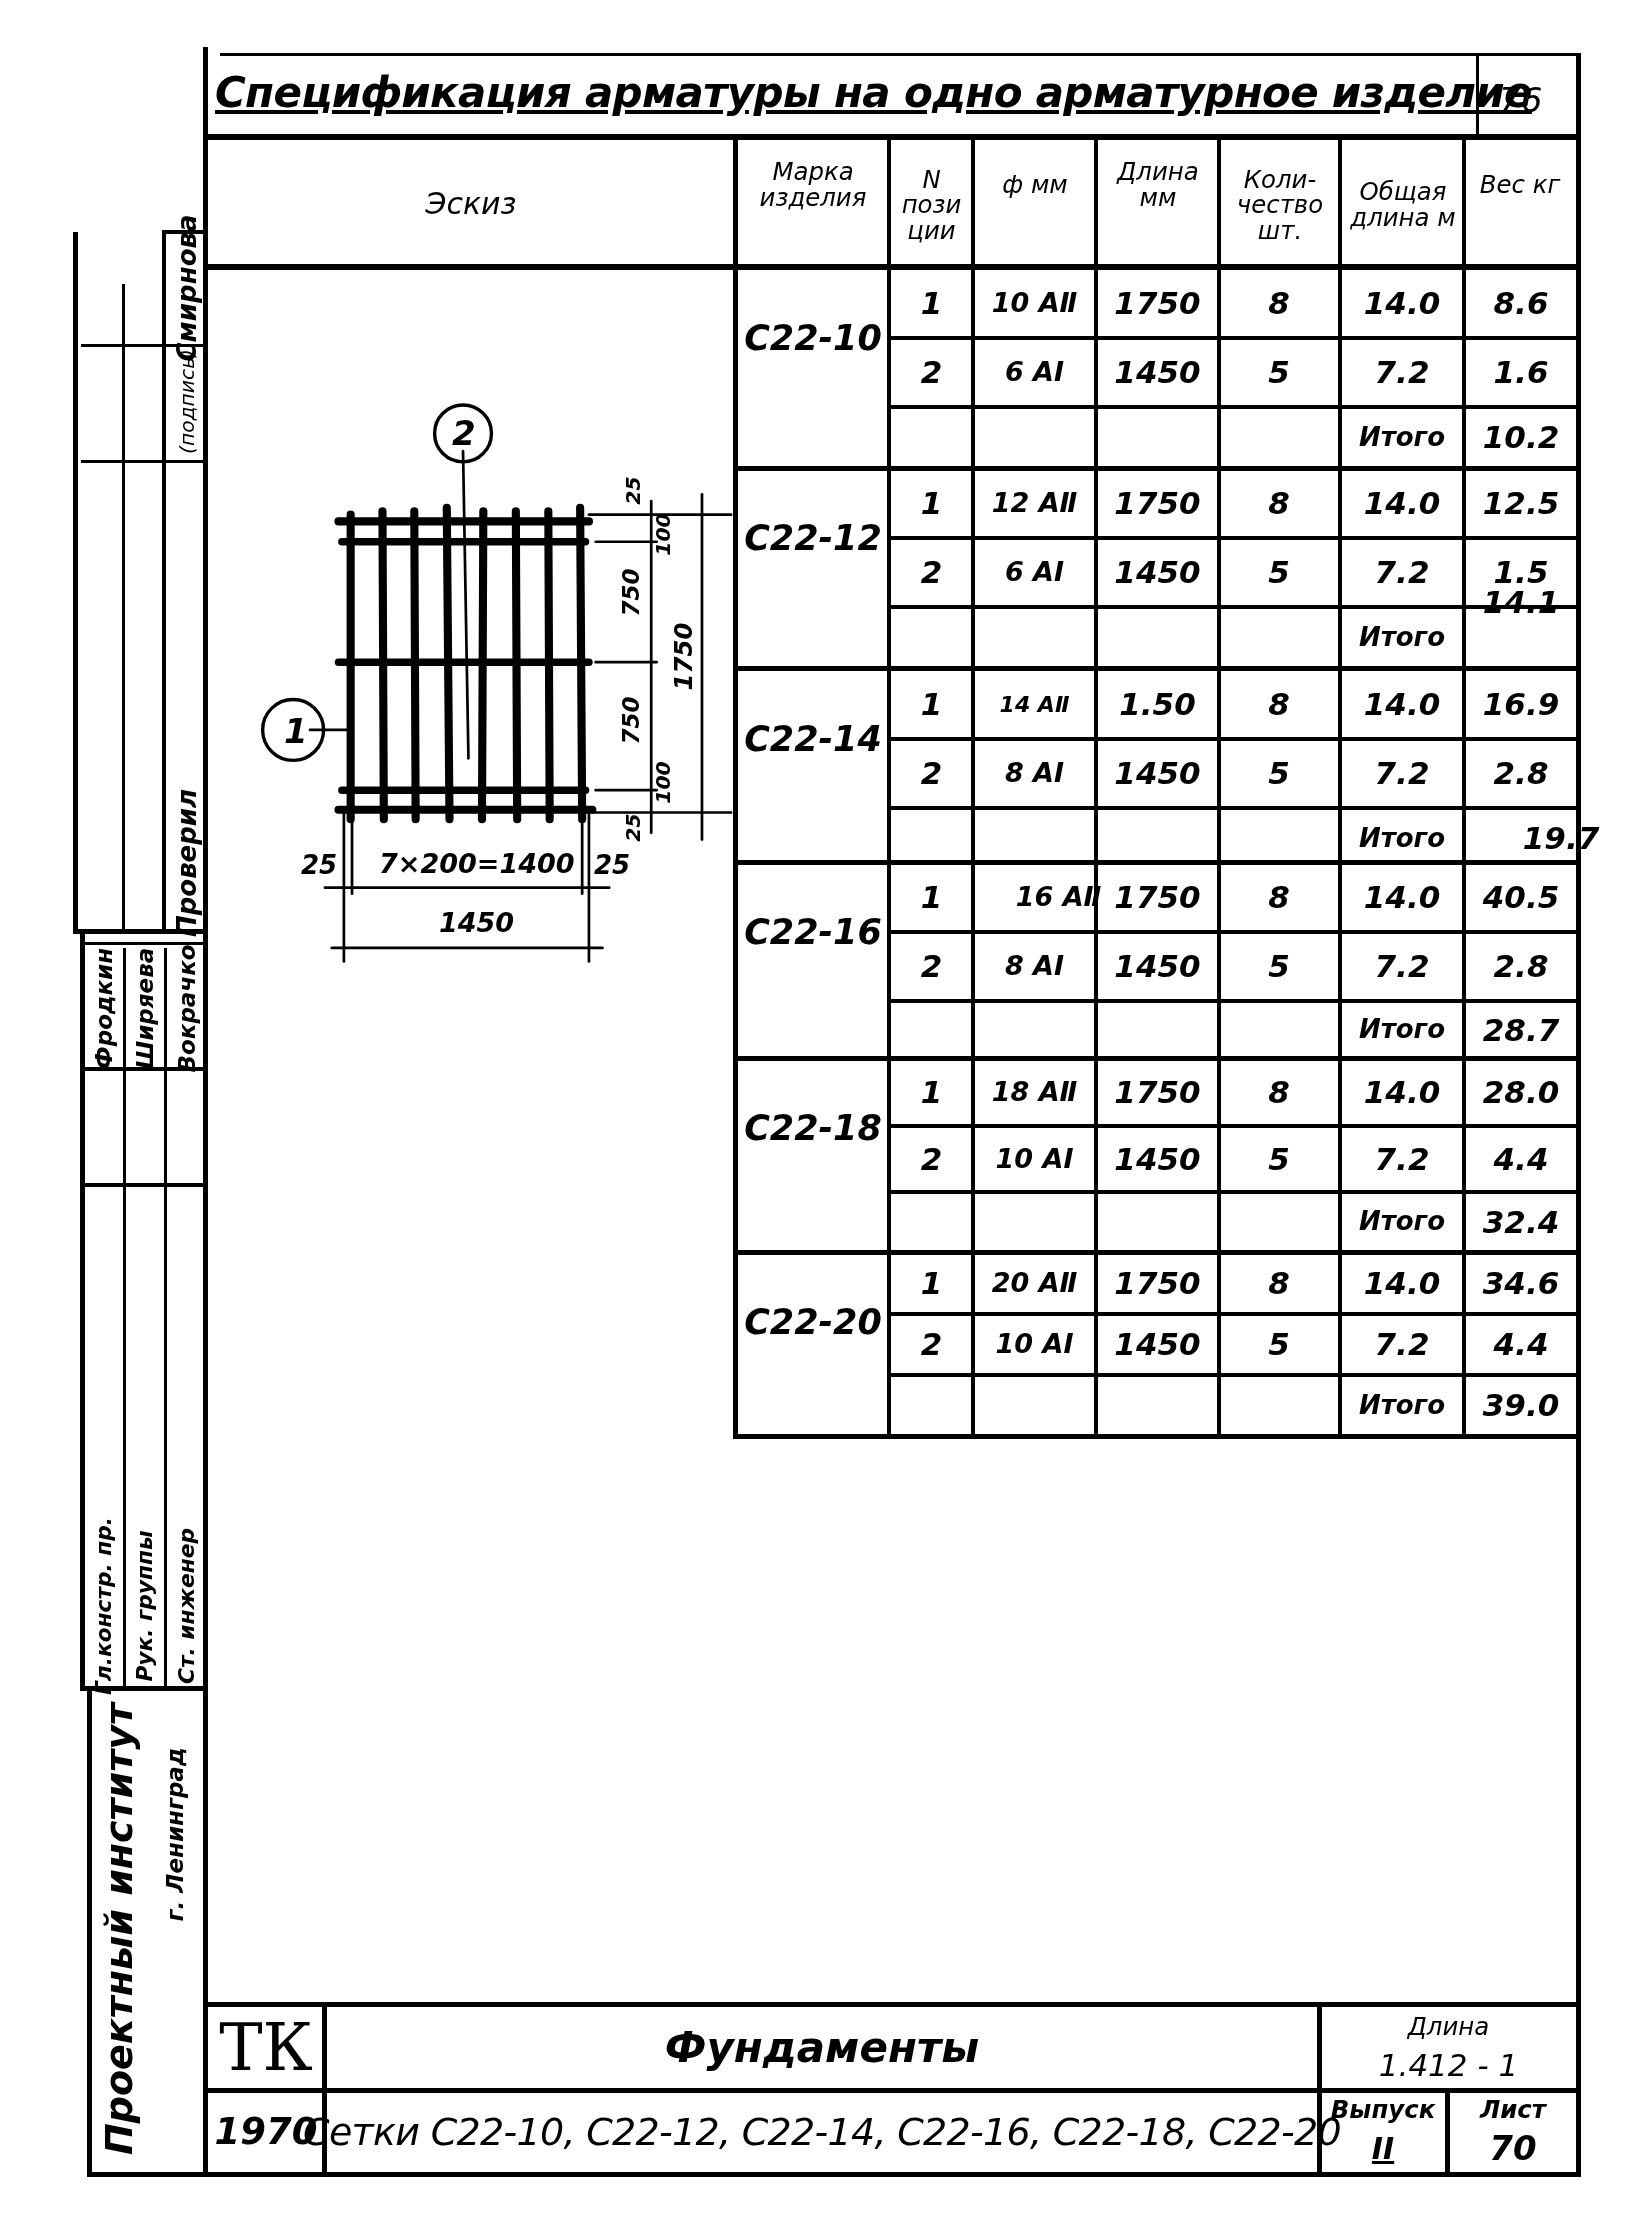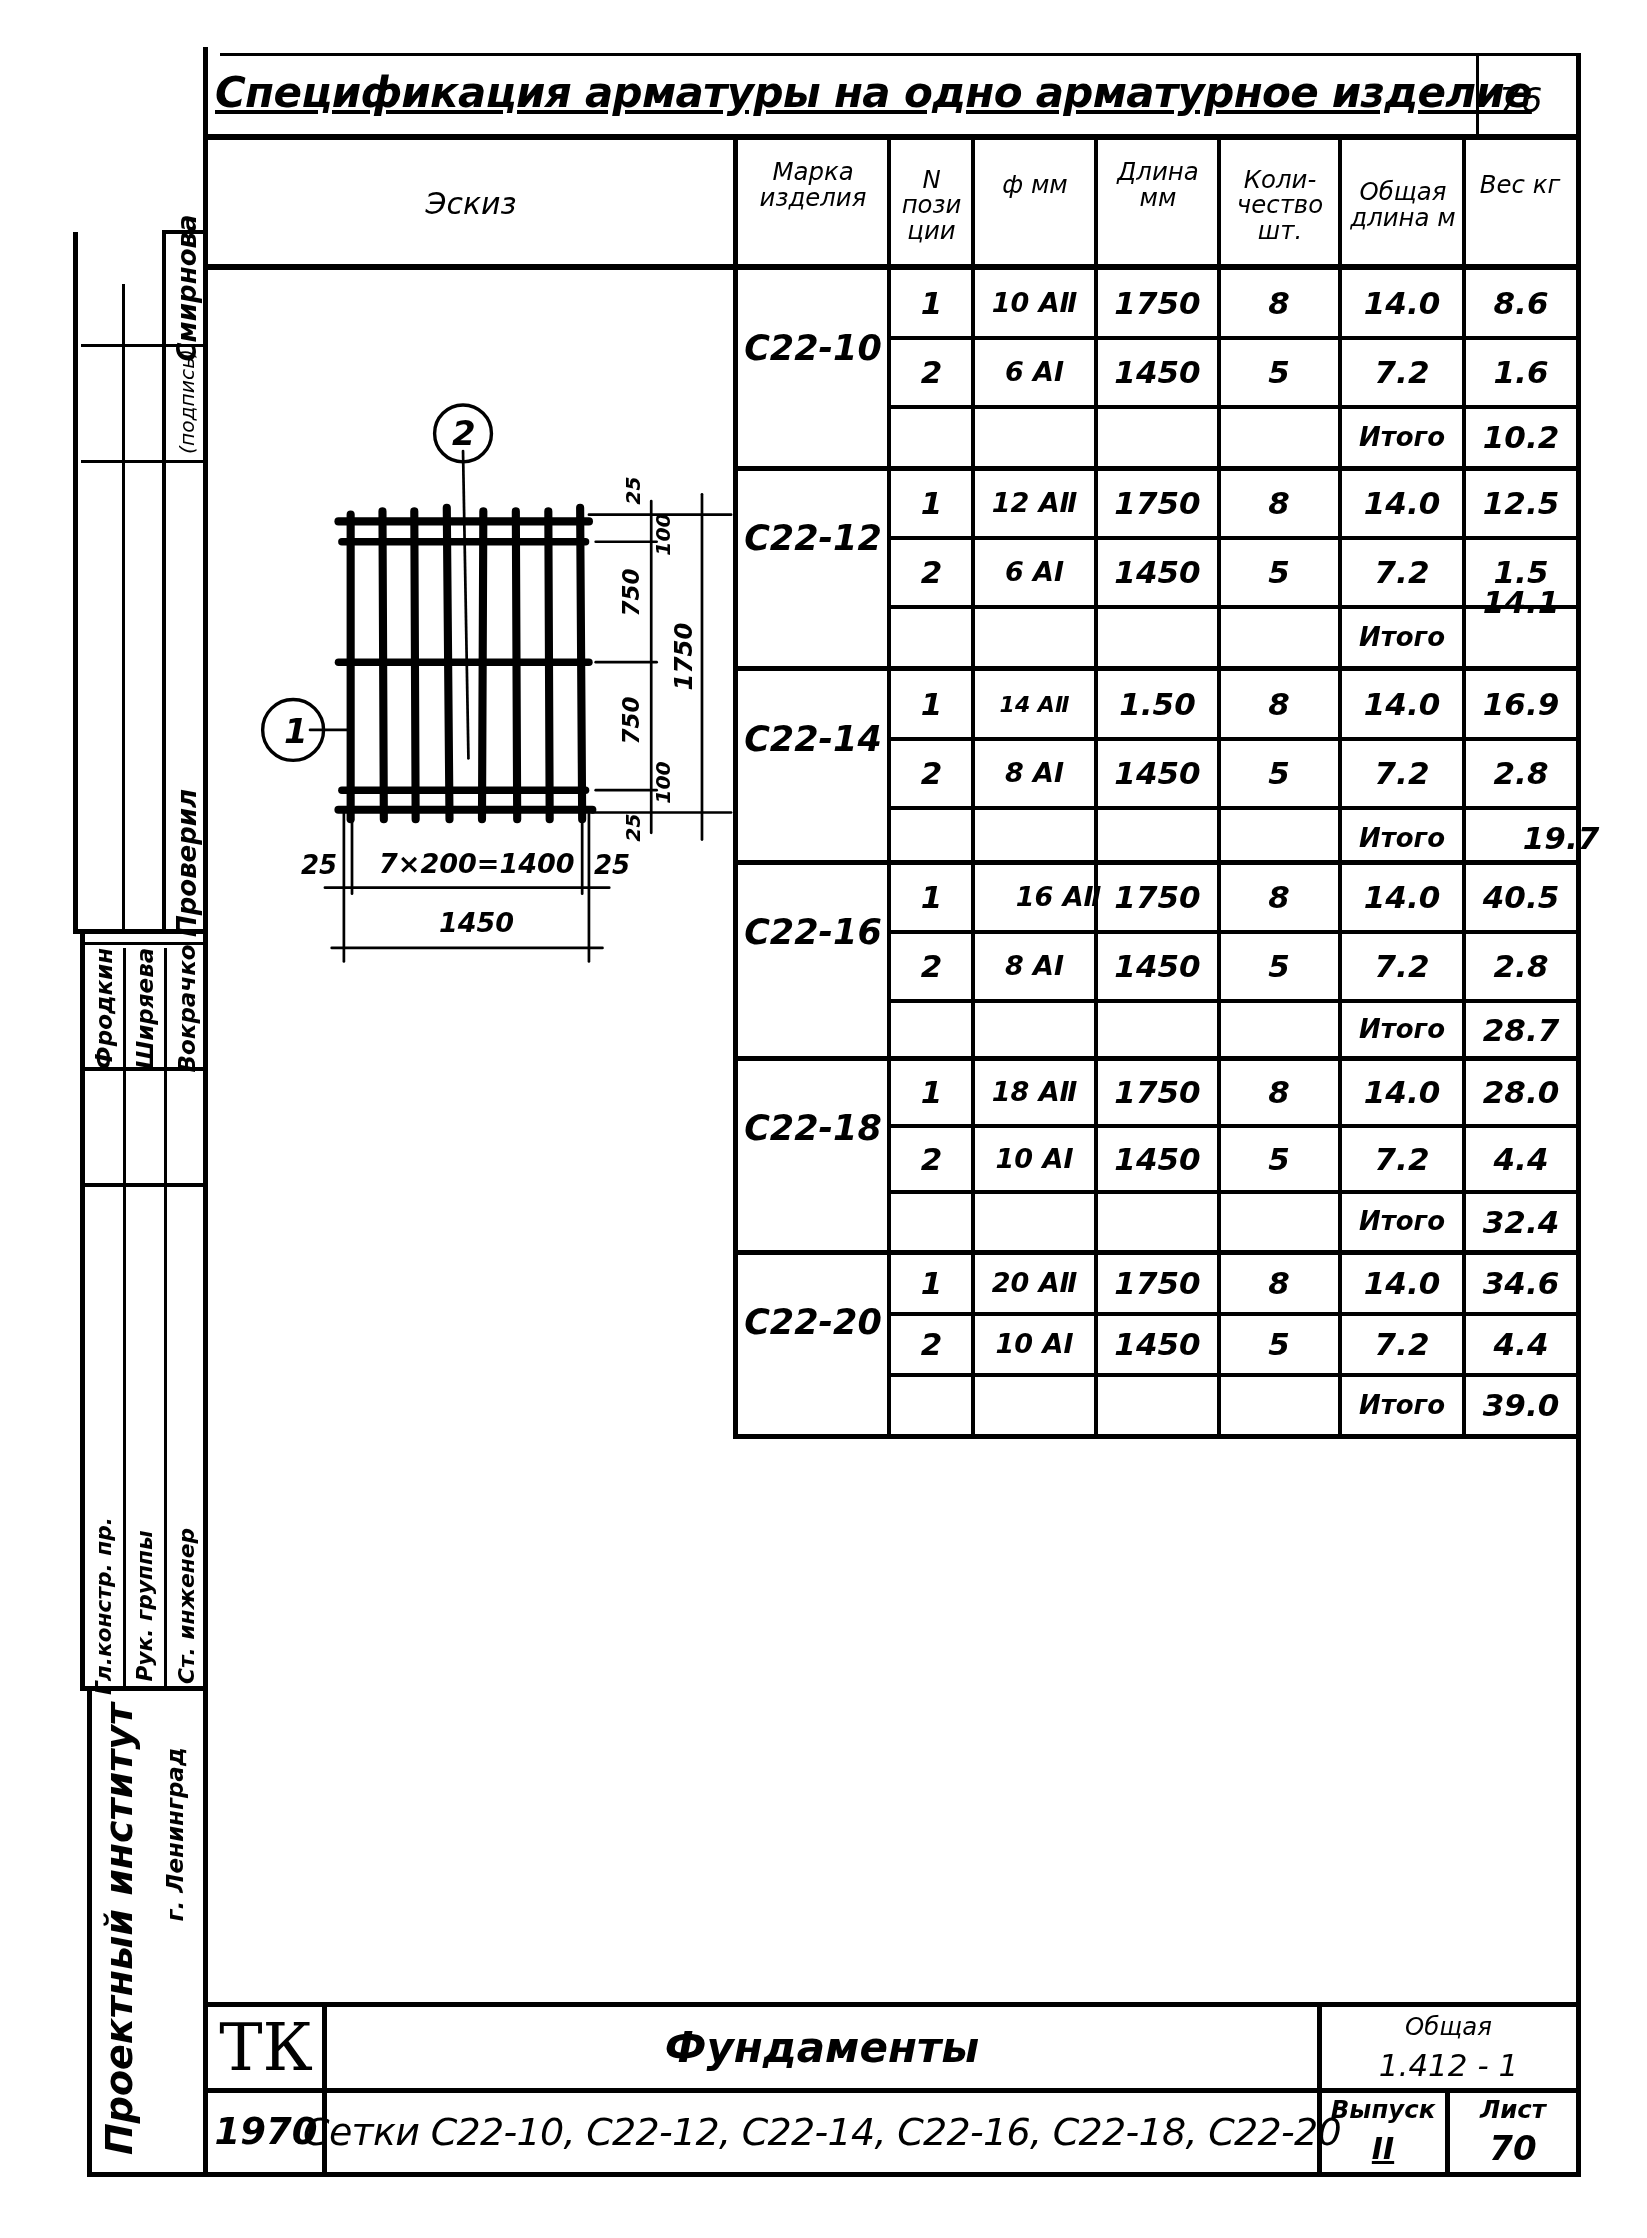--- a/index.html
+++ b/index.html
@@ -44,21 +44,21 @@
 <div class="vl" style="left:733px;top:139px;width:4.7px;height:1300px;"></div>
 <div class="vl" style="left:887px;top:139px;width:4.1px;height:1300px;"></div>
 <div class="vl" style="left:971px;top:139px;width:4.1px;height:1300px;"></div>
 <div class="vl" style="left:1094px;top:139px;width:4.1px;height:1300px;"></div>
 <div class="vl" style="left:1217px;top:139px;width:4.1px;height:1300px;"></div>
 <div class="vl" style="left:1338px;top:139px;width:4.1px;height:1300px;"></div>
 <div class="vl" style="left:1462px;top:139px;width:4.1px;height:1300px;"></div>
 <div class="hl" style="left:733px;top:1434px;width:846px;height:5.4px;"></div>
 
 <div>
-  <div class="cell val" style="left:738px;top:281px;width:150px;height:135px;font-size:35px;">С22-10</div>
+  <div class="cell val" style="left:738px;top:271px;width:150px;height:135px;font-size:35px;">С22-10</div>
   <div class="cell val" style="left:892px;top:271px;width:79px;height:65px;">1</div>
   <div class="cell val" style="left:975px;top:271px;width:119px;height:65px;font-size:27px;">10 АⅡ</div>
   <div class="cell val" style="left:1098px;top:271px;width:119px;height:65px;">1750</div>
   <div class="cell val" style="left:1221px;top:271px;width:116px;height:65px;">8</div>
   <div class="cell val" style="left:1342px;top:271px;width:120px;height:65px;">14.0</div>
   <div class="cell val" style="left:1466px;top:271px;width:110px;height:65px;">8.6</div>
   <div class="hl" style="left:887px;top:336px;width:691px;height:4.1px;"></div>
   <div class="cell val" style="left:892px;top:340px;width:79px;height:65px;">2</div>
   <div class="cell val" style="left:975px;top:340px;width:119px;height:65px;font-size:27px;">6 АI</div>
   <div class="cell val" style="left:1098px;top:340px;width:119px;height:65px;">1450</div>
@@ -273,20 +273,20 @@
   <div class="hl" style="left:207px;top:2088px;width:1372px;height:5.4px;"></div>
   <div class="vl" style="left:322px;top:2002px;width:4.7px;height:173px;"></div>
   <div class="vl" style="left:1317px;top:2002px;width:4.7px;height:173px;"></div>
   <div class="vl" style="left:1445px;top:2090px;width:4.7px;height:85px;"></div>
 
   <div class="cell" style="left:210px;top:2008px;width:112px;height:80px;font-size:65px;font-style:normal;font-weight:normal;font-family:'DejaVu Serif', serif;">ТК</div>
   <div class="cell" style="left:210px;top:2093px;width:112px;height:79px;font-size:37px;">1970</div>
   <div class="cell" style="left:327px;top:2008px;width:990px;height:80px;font-size:42px;font-weight:bold;">Фундаменты</div>
   <div class="cell" style="left:327px;top:2093px;width:990px;height:79px;font-size:38px;font-weight:normal;white-space:nowrap;letter-spacing:-0.7px;">Сетки С22-10, С22-12, С22-14, С22-16, С22-18, С22-20</div>
 
-  <div class="cell" style="left:1321px;top:2008px;width:255px;height:37px;font-size:24.4px;font-weight:normal;">Общая</div>
+  <div class="cell" style="left:1321px;top:2008px;width:255px;height:37px;font-size:24.4px;font-weight:normal;">Длина</div>
   <div class="cell" style="left:1321px;top:2044px;width:255px;height:42px;font-size:31px;font-weight:normal;">1.412 - 1</div>
   <div class="cell" style="left:1321px;top:2093px;width:124px;height:34px;font-size:24.4px;">Выпуск</div>
   <div class="cell" style="left:1321px;top:2127px;width:124px;height:43px;font-size:30px;text-decoration:underline;">II</div>
   <div class="cell" style="left:1450px;top:2093px;width:126px;height:34px;font-size:24.4px;">Лист</div>
   <div class="cell" style="left:1450px;top:2127px;width:126px;height:43px;font-size:34px;">70</div>
 </div>
 
 
 </body></html>

